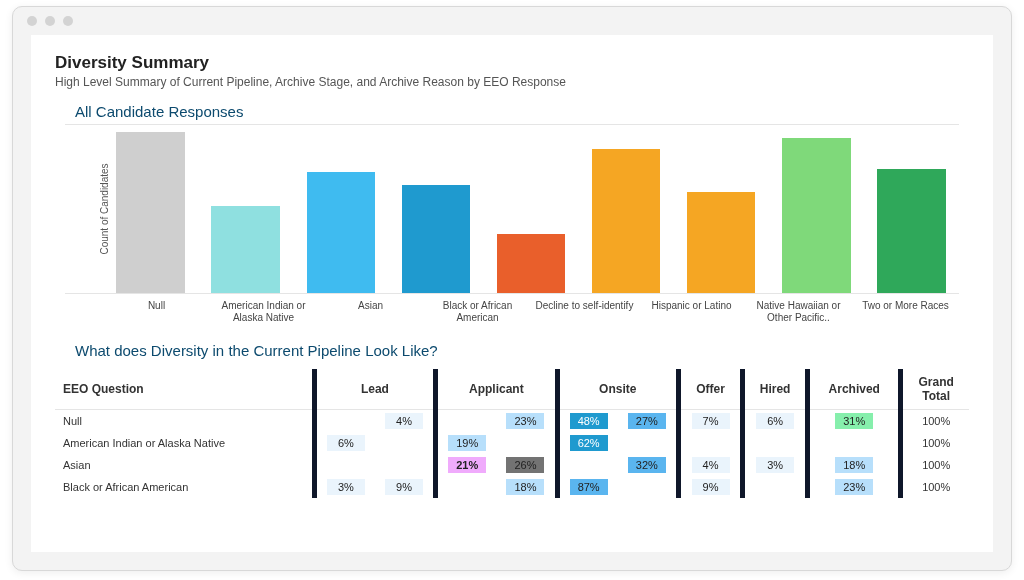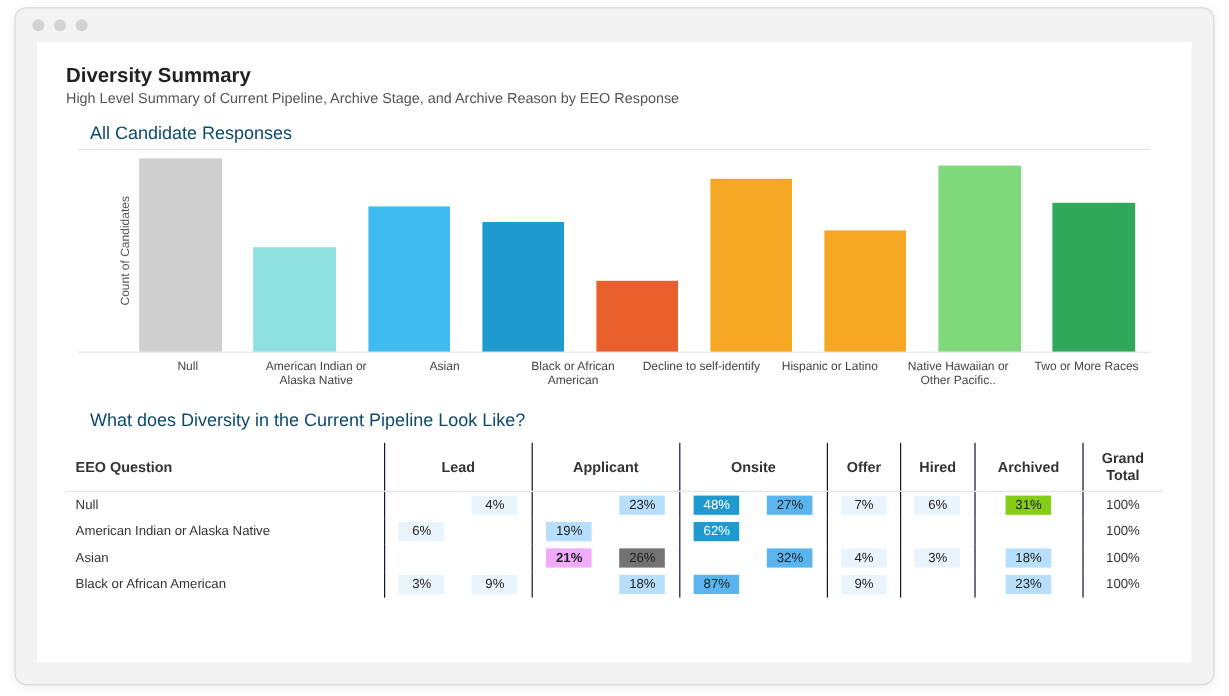--- a/index.html
+++ b/index.html
@@ -64,21 +64,21 @@
   .bar { width: 72%; }
   .xaxis { display: flex; margin-left: 48px; margin-right: 10px; }
   .xlabel { flex: 1; text-align: center; font-size: 10px; color: #444; padding: 6px 4px 0; line-height: 1.2; }
   .table-wrap { margin-top: 10px; }
   .table { width: 100%; border-collapse: collapse; font-size: 11px; color: #333; }
   .table th { font-weight: 700; font-size: 12px; padding: 6px 6px; border-bottom: 1px solid #e5e5e5; text-align: center; }
   .table th.rowh { text-align: left; padding-left: 8px; width: 190px; }
   .table td { padding: 3px 2px; text-align: center; height: 20px; }
   .table td.rowh { text-align: left; padding-left: 8px; font-size: 11px; }
   .cell-inner { display: inline-block; min-width: 38px; padding: 2px 6px; }
-  .col-sep { border-left: 1px solid #0f172a; }
+  .col-sep { border-left: 5px solid #0f172a; }
   .subcol { width: 44px; }
 </style>
 </head>
 <body>
 
 <div class="window">
   <div class="titlebar">
     <div class="dot"></div>
     <div class="dot"></div>
     <div class="dot"></div>
@@ -153,21 +153,21 @@
             <tr>
               <td class="rowh">Null</td>
               <td class="col-sep subcol"></td>
               <td class="subcol"><span class="cell-inner" style="background: rgb(234, 244, 252); color: rgb(34, 34, 34);">4%</span></td>
               <td class="col-sep subcol"></td>
               <td class="subcol"><span class="cell-inner" style="background: rgb(183, 223, 251); color: rgb(34, 34, 34);">23%</span></td>
               <td class="col-sep subcol"><span class="cell-inner" style="background: rgb(31, 154, 207); color: rgb(255, 255, 255);">48%</span></td>
               <td class="subcol"><span class="cell-inner" style="background: rgb(90, 181, 239); color: rgb(34, 34, 34);">27%</span></td>
               <td class="col-sep subcol"><span class="cell-inner" style="background: rgb(234, 244, 252); color: rgb(34, 34, 34);">7%</span></td>
               <td class="col-sep subcol"><span class="cell-inner" style="background: rgb(234, 244, 252); color: rgb(34, 34, 34);">6%</span></td>
-              <td class="col-sep subcol"><span class="cell-inner" style="background: #84cc16; color: rgb(34, 34, 34);">31%</span></td>
+              <td class="col-sep subcol"><span class="cell-inner" style="background: #86efac; color: rgb(34, 34, 34);">31%</span></td>
               <td class="col-sep subcol"><span class="cell-inner">100%</span></td>
             </tr>
             <tr>
               <td class="rowh">American Indian or Alaska Native</td>
               <td class="col-sep subcol"><span class="cell-inner" style="background: rgb(234, 244, 252); color: rgb(34, 34, 34);">6%</span></td>
               <td class="subcol"></td>
               <td class="col-sep subcol"><span class="cell-inner" style="background: rgb(183, 223, 251); color: rgb(34, 34, 34);">19%</span></td>
               <td class="subcol"></td>
               <td class="col-sep subcol"><span class="cell-inner" style="background: rgb(31, 154, 207); color: rgb(255, 255, 255);">62%</span></td>
               <td class="subcol"></td>

